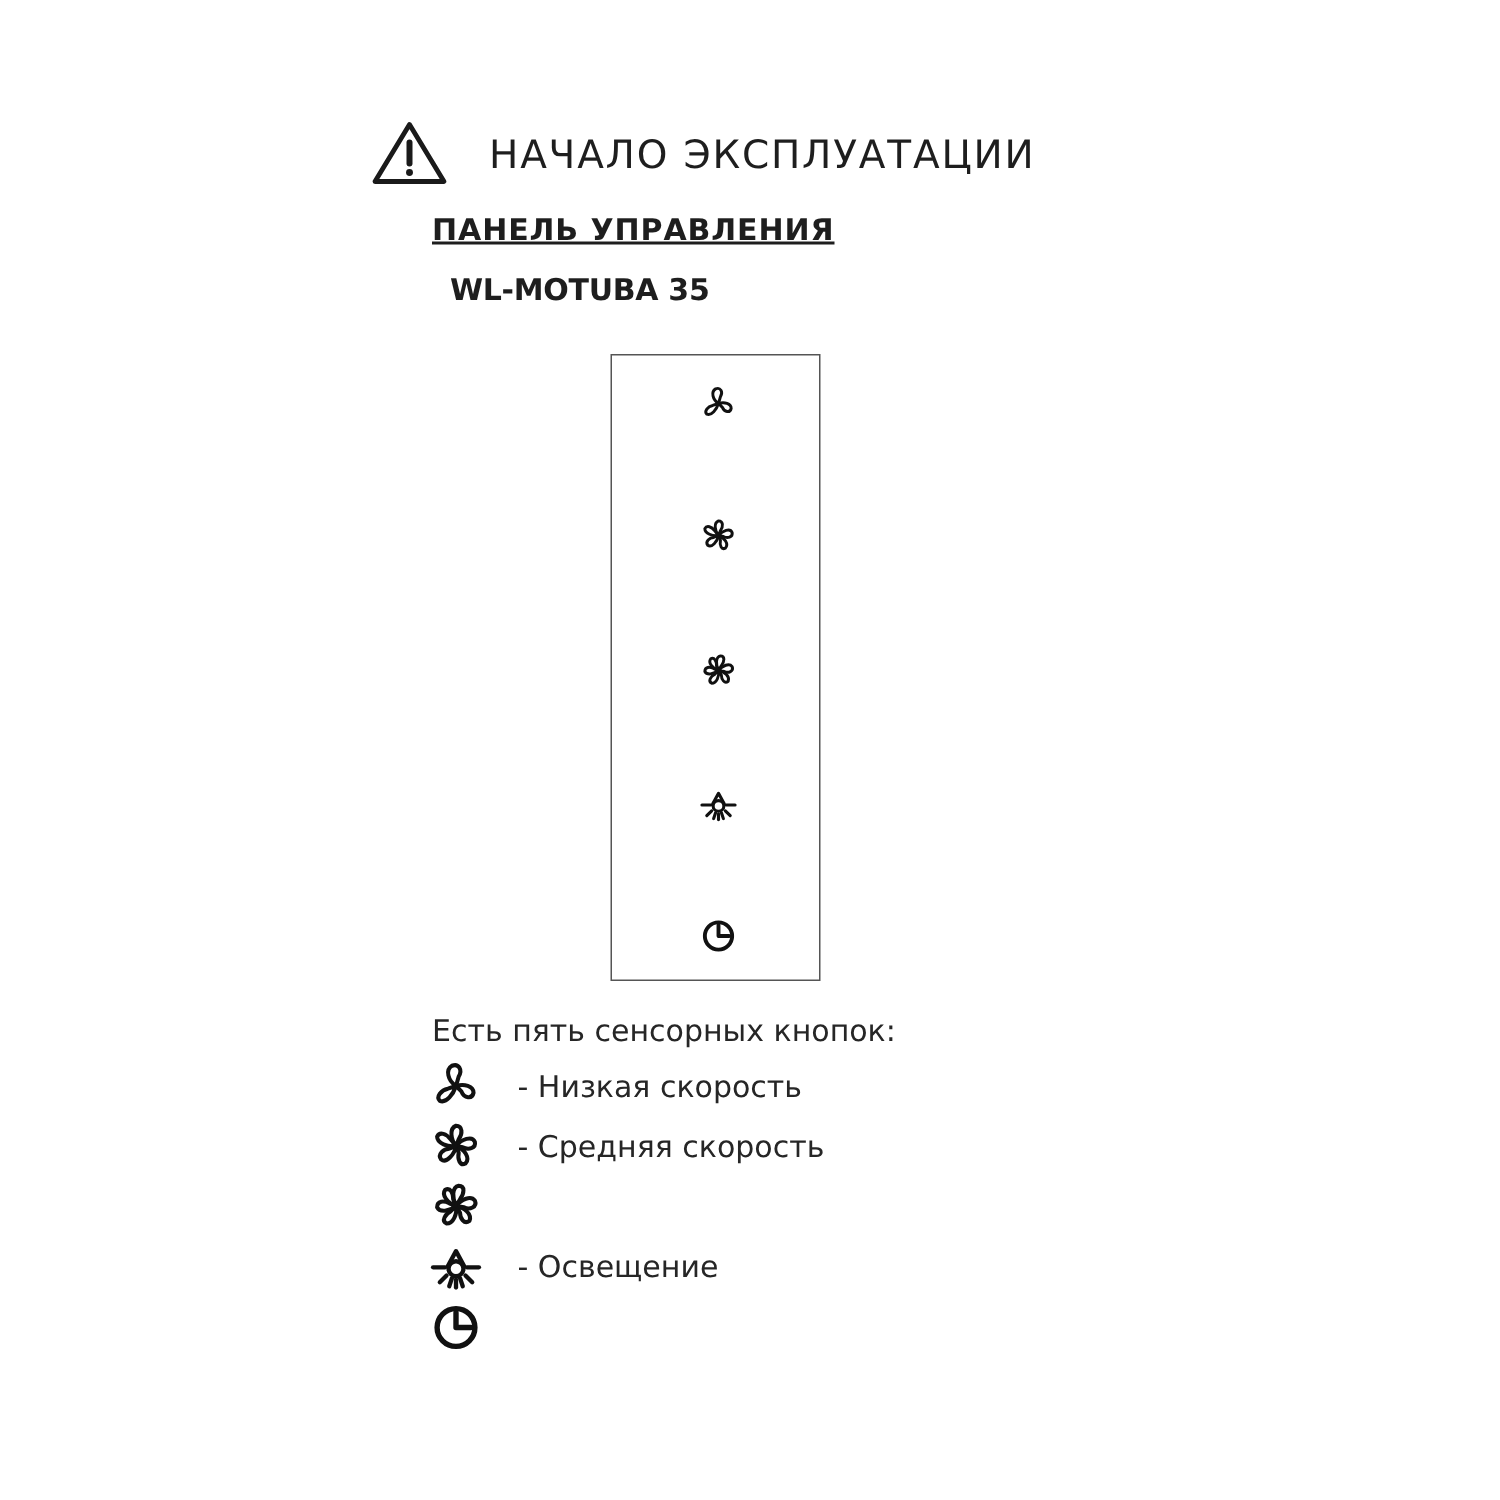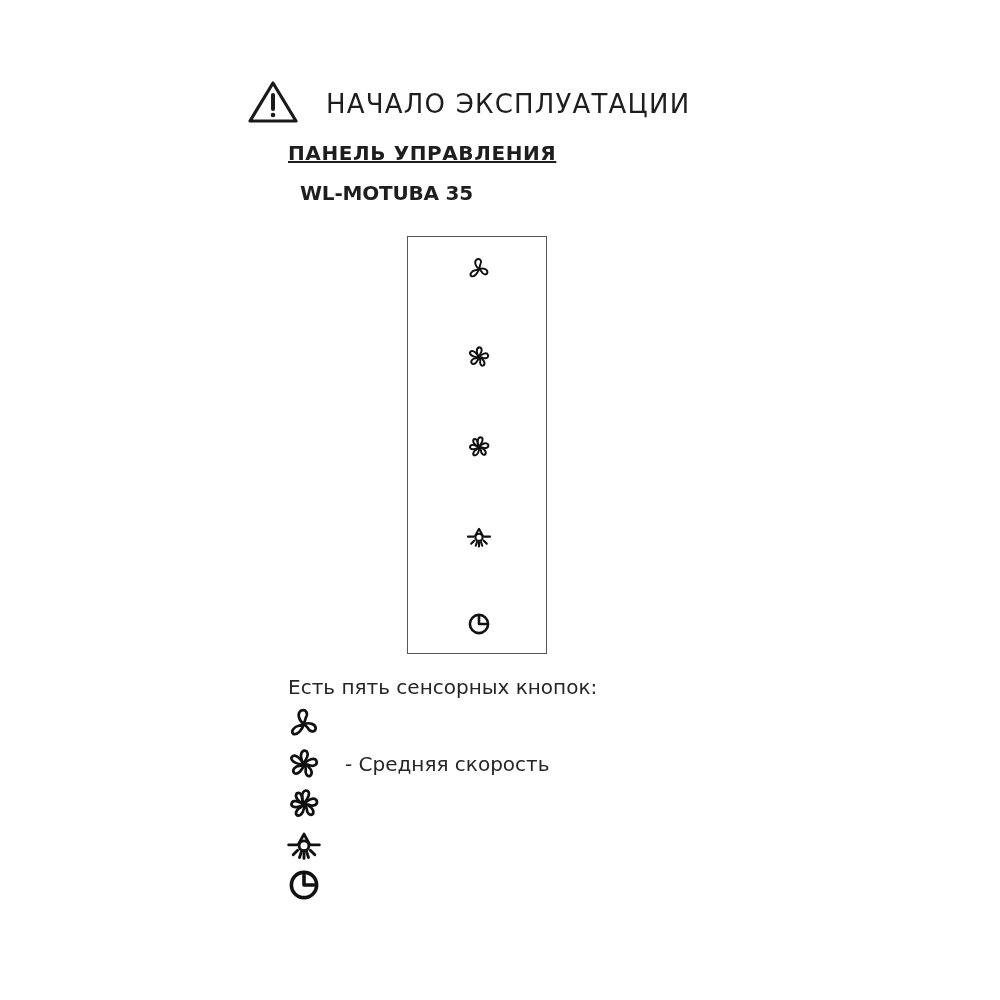--- a/index.html
+++ b/index.html
@@ -171,20 +171,21 @@
 </div>
 
 <div class="abs legend-header">Есть пять сенсорных кнопок:</div>
 
 <div class="legend-row" style="top:706px">
   <div class="ico">
       <svg>
         <use href="#sym-fan3"></use>
       </svg>
     </div>
+  <span class="lbl">- Низкая скорость</span>
 </div>
 <div class="legend-row" style="top:746px">
   <div class="ico">
       <svg>
         <use href="#sym-fan5"></use>
       </svg>
     </div>
   <span class="lbl">- Средняя скорость</span>
 </div>
 <div class="legend-row" style="top:786px">
@@ -193,20 +194,21 @@
         <use href="#sym-fan6"></use>
       </svg>
     </div>
 </div>
 <div class="legend-row" style="top:826px">
   <div class="ico">
       <svg>
         <use href="#sym-light"></use>
       </svg>
     </div>
+  <span class="lbl">- Освещение</span>
 </div>
 <div class="legend-row" style="top:867px">
   <div class="ico">
       <svg>
         <use href="#sym-timer"></use>
       </svg>
     </div>
 </div>
 
 </body></html>

